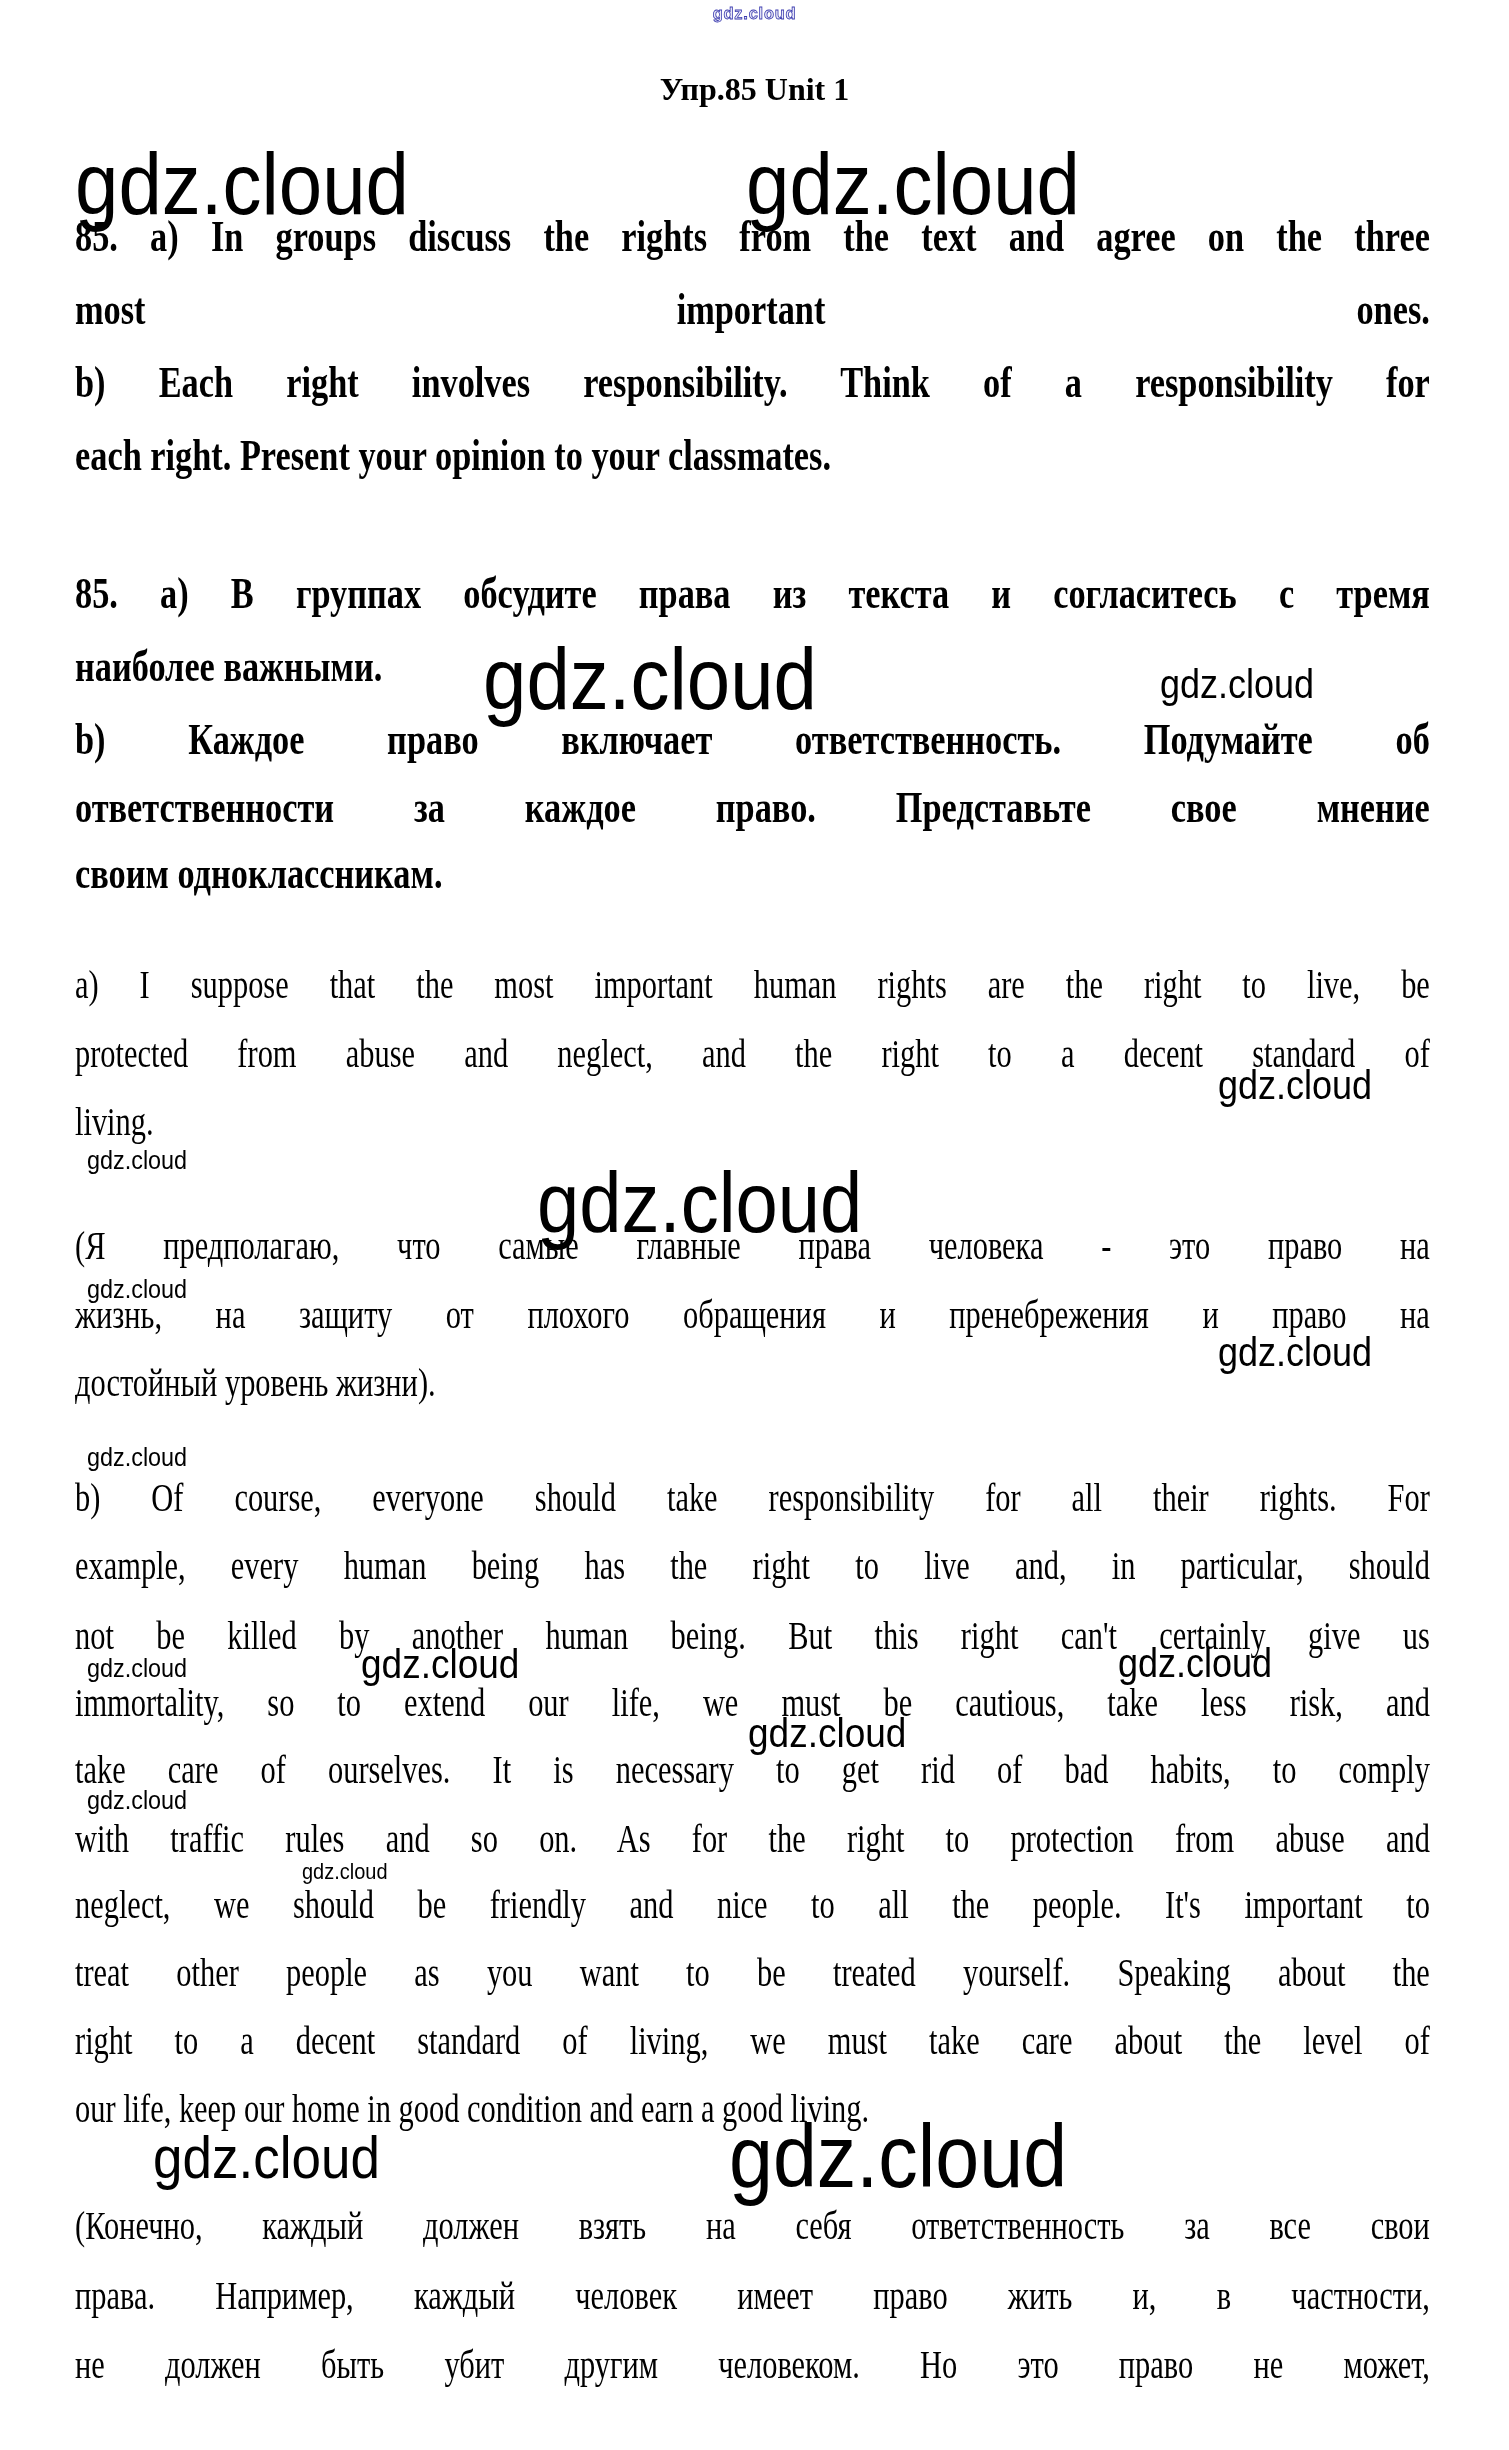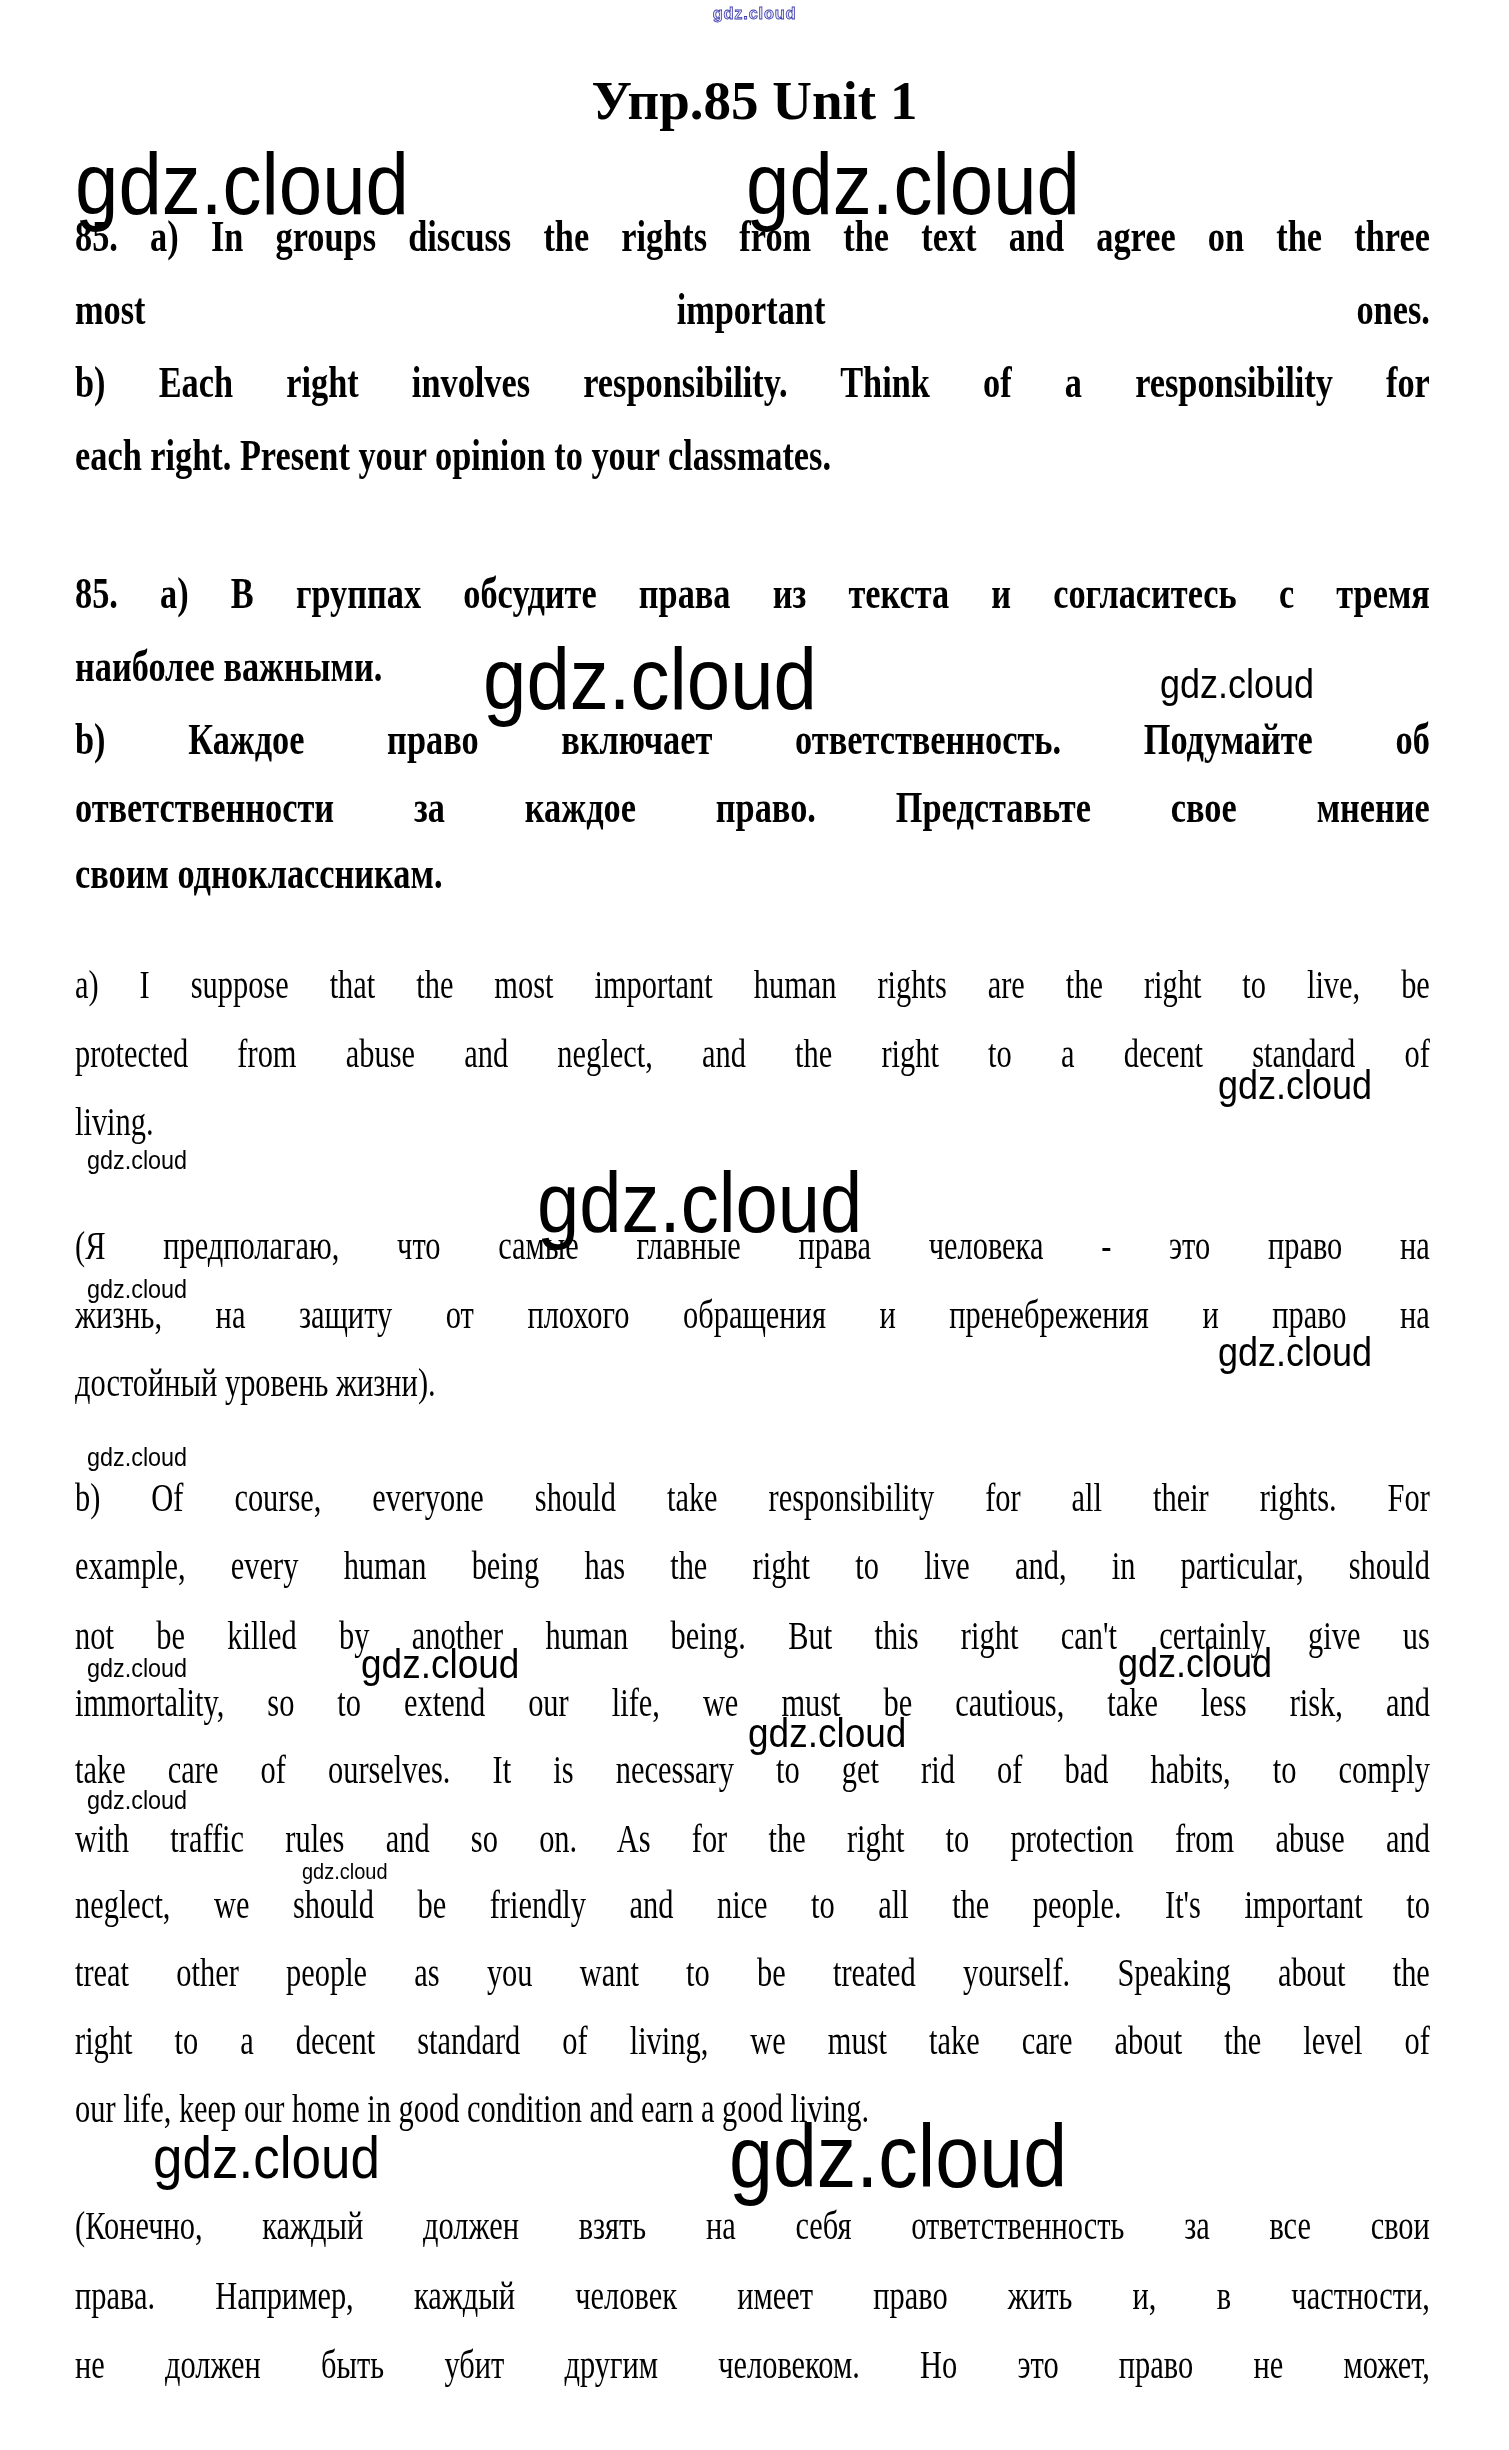--- a/index.html
+++ b/index.html
@@ -3,21 +3,21 @@
 <meta charset="utf-8">
 <style>
   html,body { margin:0; padding:0; background:#ffffff; }
   #page {
     position:relative; width:1509px; height:2450px;
     background:#ffffff; overflow:hidden;
     font-family:"Liberation Serif", serif; color:#000;
   }
   .title {
     position:absolute; left:0; top:73px; width:100%;
-    text-align:center; font-weight:700; font-size:55px; line-height:1;
+    text-align:center; font-weight:700; font-size:32px; line-height:1;
   }
   .line {
     position:absolute; left:75px; width:1737px;
     transform:scaleX(0.78); transform-origin:0 0;
     line-height:1.15; color:#000;
   }
   .just { text-align:justify; text-align-last:justify; }
   .b    { font-weight:700; font-size:44px; }
   .r    { font-weight:400; font-size:39px; }
   .wm {

